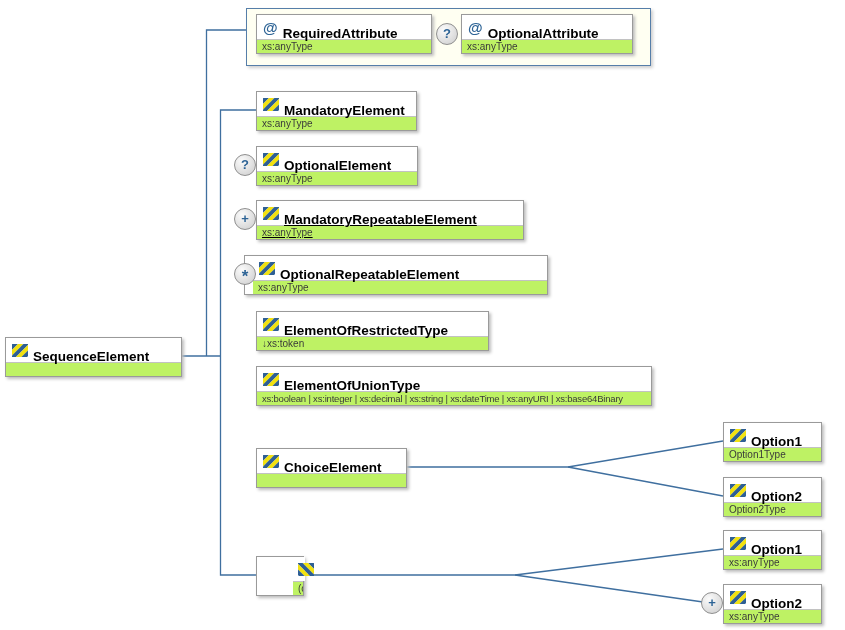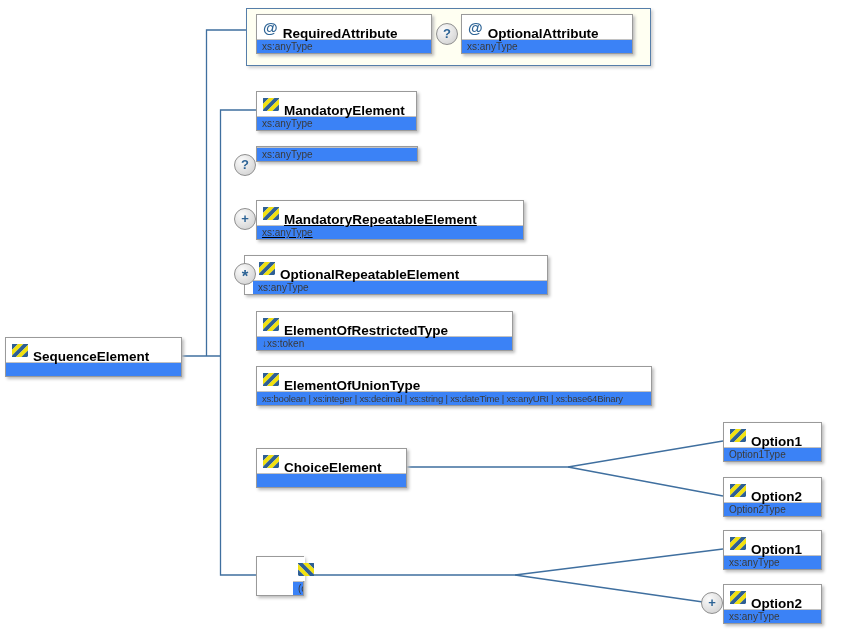--- a/index.html
+++ b/index.html
@@ -16,21 +16,21 @@
   }
   .node-head{
     display:flex;align-items:center;gap:5px;
     padding:3px 7px 2px 6px;height:19px;background:#ffffff;
   }
   .node-title{
     font-size:13.5px;font-weight:bold;color:#000000;white-space:nowrap;margin-top:12px;
   }
   .node-type{
     height:13px;line-height:13px;font-size:10px;color:#3a3a3a;
-    background:#3b82f6;border-top:1px solid #c2c2c2;
+    background:#bef264;border-top:1px solid #c2c2c2;
     padding:0 5px;white-space:nowrap;overflow:hidden;
   }
   .node-type.small{font-size:9.5px;letter-spacing:-0.2px;}
   .el-icon{display:inline-flex;width:16px;height:13px;flex:0 0 auto;}
   .at-icon{
     font-size:15px;font-weight:bold;color:#2e6496;line-height:14px;flex:0 0 auto;
   }
   .attr-group{
     position:absolute;z-index:1;background:#fffff2;
     border:1px solid #567ea9;box-shadow:2px 2px 3px #cfcfcf;box-sizing:border-box;
@@ -117,20 +117,34 @@
             </g>
           </svg>
       </span>
       <span class="node-title">MandatoryElement</span>
     </div>
     <div class="node-type">xs:anyType</div>
   </div>
 
   <div class="occ-circle" style="left:234px;top:154px;">?</div>
   <div class="node" style="left:256px;top:146px;width:162px;">
+    <div class="node-head">
+      <span class="el-icon">
+        <svg width="16" height="13" viewBox="0 0 16 13">
+            <g transform="rotate(-45 8 6.5)">
+              <rect x="-5" y="-3.5" width="26" height="4" fill="#2e5f94"></rect>
+              <rect x="-5" y="0.5" width="26" height="3.8" fill="#f2e20e"></rect>
+              <rect x="-5" y="4.3" width="26" height="4" fill="#2e5f94"></rect>
+              <rect x="-5" y="8.3" width="26" height="3.8" fill="#f2e20e"></rect>
+              <rect x="-5" y="12.1" width="26" height="4" fill="#2e5f94"></rect>
+            </g>
+          </svg>
+      </span>
+      <span class="node-title">OptionalElement</span>
+    </div>
     <div class="node-type">xs:anyType</div>
   </div>
 
   <div class="occ-circle" style="left:234px;top:208px;">+</div>
   <div class="node" style="left:256px;top:200px;width:268px;text-decoration:underline;">
     <div class="node-head">
       <span class="el-icon">
         <svg width="16" height="13" viewBox="0 0 16 13">
             <g transform="rotate(-45 8 6.5)">
               <rect x="-5" y="-3.5" width="26" height="4" fill="#2e5f94"></rect>
@@ -158,21 +172,21 @@
               <rect x="-5" y="8.3" width="26" height="3.8" fill="#f2e20e"></rect>
               <rect x="-5" y="12.1" width="26" height="4" fill="#2e5f94"></rect>
             </g>
           </svg>
       </span>
       <span class="node-title">OptionalRepeatableElement</span>
     </div>
     <div class="node-type">xs:anyType</div>
   </div>
 
-  <div class="node" style="left:256px;top:311px;width:257px;">
+  <div class="node" style="left:256px;top:311px;width:233px;">
     <div class="node-head">
       <span class="el-icon">
         <svg width="16" height="13" viewBox="0 0 16 13">
             <g transform="rotate(-45 8 6.5)">
               <rect x="-5" y="-3.5" width="26" height="4" fill="#2e5f94"></rect>
               <rect x="-5" y="0.5" width="26" height="3.8" fill="#f2e20e"></rect>
               <rect x="-5" y="4.3" width="26" height="4" fill="#2e5f94"></rect>
               <rect x="-5" y="8.3" width="26" height="3.8" fill="#f2e20e"></rect>
               <rect x="-5" y="12.1" width="26" height="4" fill="#2e5f94"></rect>
             </g>

